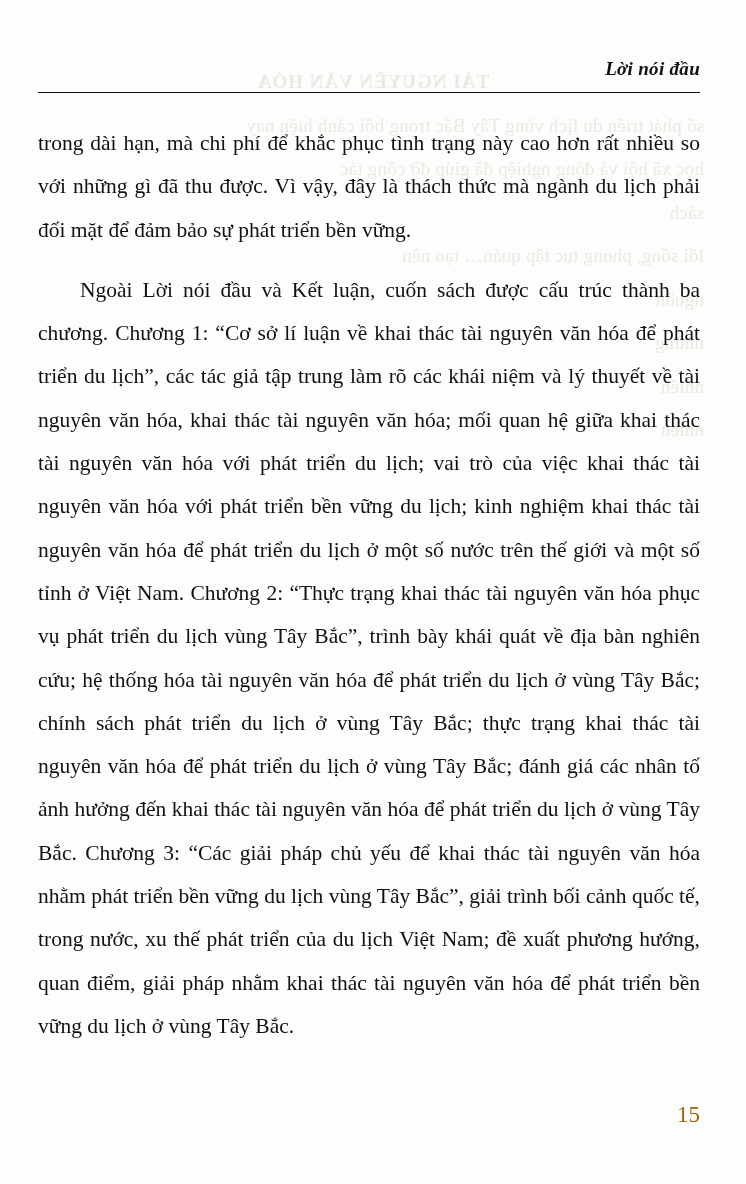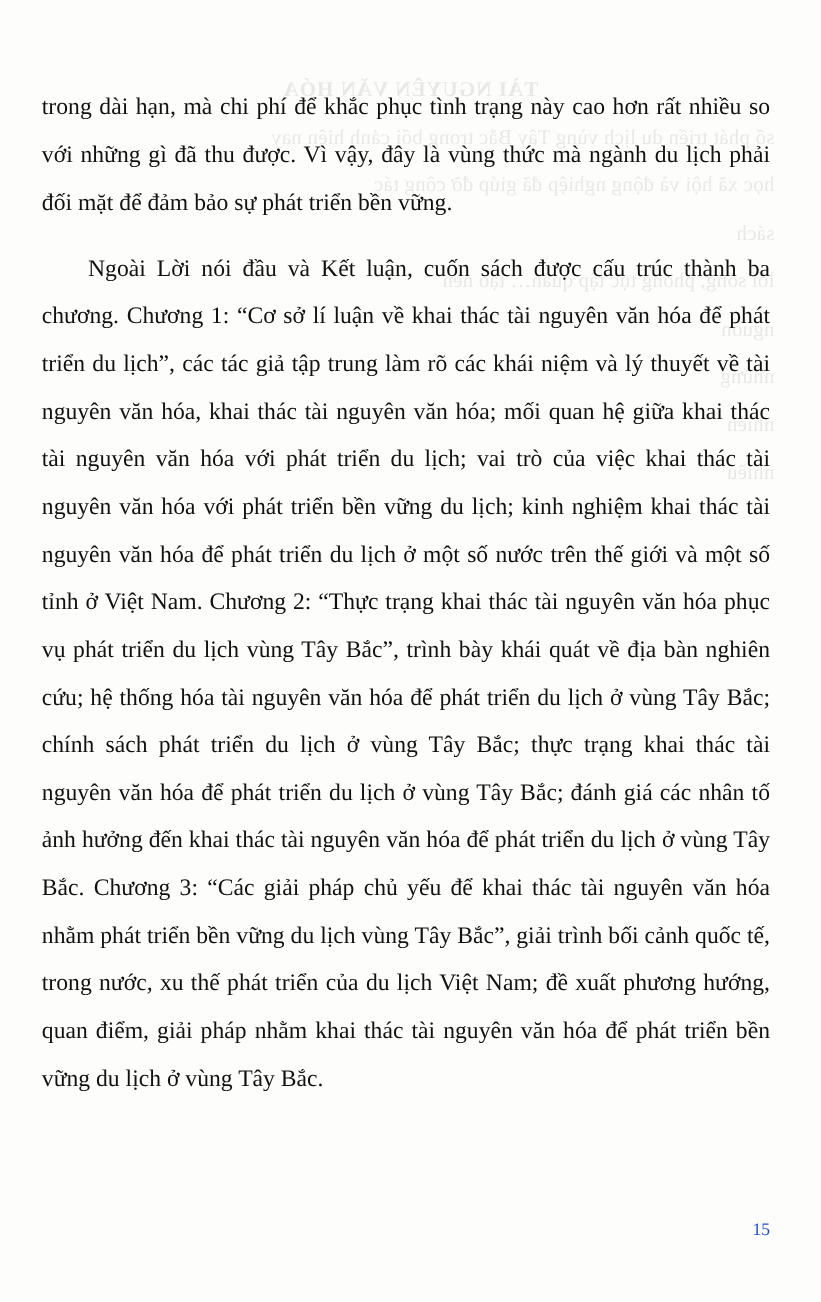--- a/index.html
+++ b/index.html
@@ -92,22 +92,22 @@
     font-family: Liberation Serif, serif;
   }
   .body-text p.indent {
     text-indent: 42px;
   }
 
   .page-number {
     position: absolute;
     right: 46px;
     bottom: 56px;
-    font-size: 16px;
-    color: #1d4ed8;
+    font-size: 23px;
+    color: #a16207;
   }
 </style>
 </head>
 <body>
 
 <div class="page"></div>
 
 <div class="bleed">
   <div class="ttl">TÀI NGUYÊN VĂN HÓA</div>
   <div>số phát triển du lịch vùng Tây Bắc trong bối cảnh hiện nay</div>
@@ -115,21 +115,25 @@
   <div>sách</div>
   <div>lối sống, phong tục tập quán… tạo nên</div>
   <div>nguồn</div>
   <div>những</div>
   <div>nhiên</div>
   <div>nhiều</div>
 </div>
 
 <div class="content">
 
+  <div class="header">
+    <div class="header-title">Lời nói đầu</div>
+    <div class="rule"></div>
+  </div>
 
   <div class="body-text">
-    <p>trong dài hạn, mà chi phí để khắc phục tình trạng này cao hơn rất nhiều so với những gì đã thu được. Vì vậy, đây là vùng thức mà ngành du lịch phải đối mặt để đảm bảo sự phát triển bền vững.</p>
+    <p>trong dài hạn, mà chi phí để khắc phục tình trạng này cao hơn rất nhiều so với những gì đã thu được. Vì vậy, đây là thách thức mà ngành du lịch phải đối mặt để đảm bảo sự phát triển bền vững.</p>
     <p class="indent">Ngoài Lời nói đầu và Kết luận, cuốn sách được cấu trúc thành ba chương. Chương 1: “Cơ sở lí luận về khai thác tài nguyên văn hóa để phát triển du lịch”, các tác giả tập trung làm rõ các khái niệm và lý thuyết về tài nguyên văn hóa, khai thác tài nguyên văn hóa; mối quan hệ giữa khai thác tài nguyên văn hóa với phát triển du lịch; vai trò của việc khai thác tài nguyên văn hóa với phát triển bền vững du lịch; kinh nghiệm khai thác tài nguyên văn hóa để phát triển du lịch ở một số nước trên thế giới và một số tỉnh ở Việt Nam. Chương 2: “Thực trạng khai thác tài nguyên văn hóa phục vụ phát triển du lịch vùng Tây Bắc”, trình bày khái quát về địa bàn nghiên cứu; hệ thống hóa tài nguyên văn hóa để phát triển du lịch ở vùng Tây Bắc; chính sách phát triển du lịch ở vùng Tây Bắc; thực trạng khai thác tài nguyên văn hóa để phát triển du lịch ở vùng Tây Bắc; đánh giá các nhân tố ảnh hưởng đến khai thác tài nguyên văn hóa để phát triển du lịch ở vùng Tây Bắc. Chương 3: “Các giải pháp chủ yếu để khai thác tài nguyên văn hóa nhằm phát triển bền vững du lịch vùng Tây Bắc”, giải trình bối cảnh quốc tế, trong nước, xu thế phát triển của du lịch Việt Nam; đề xuất phương hướng, quan điểm, giải pháp nhằm khai thác tài nguyên văn hóa để phát triển bền vững du lịch ở vùng Tây Bắc.</p>
   </div>
 
 </div>
 
 <div class="page-number">15</div>
 
 </body></html>

